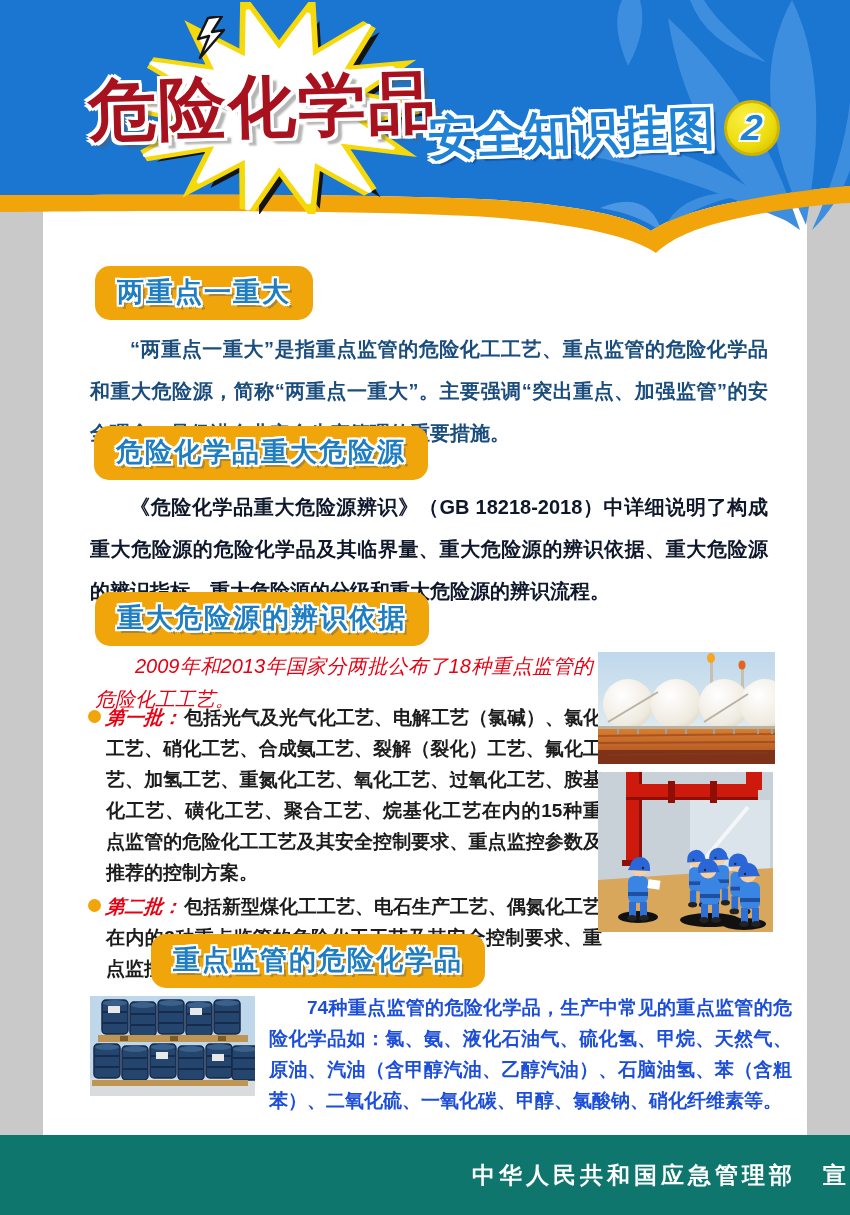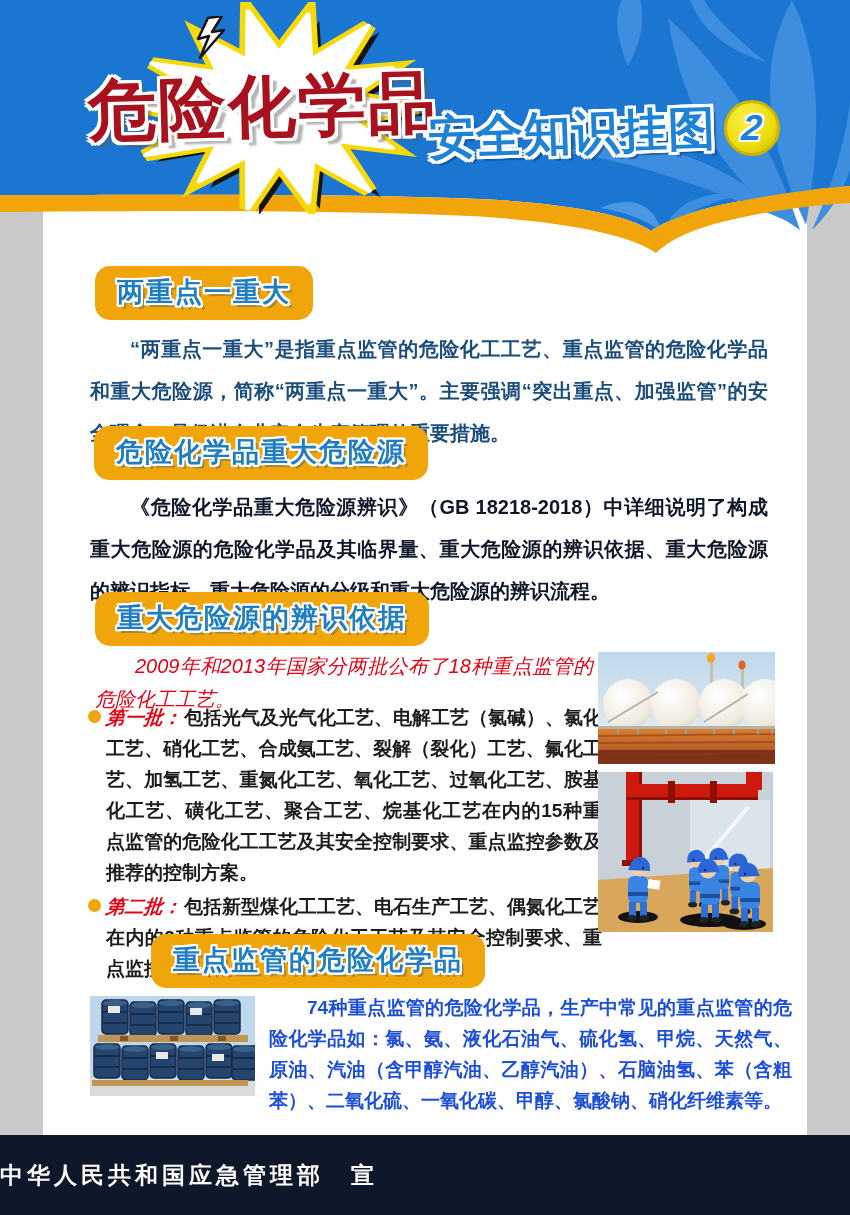--- a/index.html
+++ b/index.html
@@ -39,22 +39,22 @@
   .batch-list{position:absolute;z-index:5;}
   .batch-item{font-size:19px;line-height:31px;color:#1c1c1c;font-weight:600;text-align:justify;margin-bottom:3px;}
   .dot{display:inline-block;width:13px;height:13px;border-radius:50%;background:#F0A50A;margin-right:5px;margin-left:-18px;vertical-align:1px;}
   .batch-label{color:#E60012;font-weight:bold;font-style:italic;display:inline-block;transform:skewX(-6deg);margin-right:2px;}
 
   .photo{position:absolute;z-index:5;display:block;}
   .sec4{position:absolute;z-index:5;left:90px;top:992px;width:702px;}
   .sec4 .drums{float:left;width:165px;height:100px;margin:4px 14px 4px 0;}
   .sec4 p{margin:0;font-size:19px;line-height:31px;color:#1d4ed8;font-weight:600;text-align:justify;text-indent:2em;}
 
-  .footer{position:absolute;left:0;top:1135px;width:850px;height:80px;background:#0f172a;z-index:2;
-    display:flex;align-items:center;justify-content:flex-start;}
+  .footer{position:absolute;left:0;top:1135px;width:850px;height:80px;background:#0f766e;z-index:2;
+    display:flex;align-items:center;justify-content:flex-end;}
   .footer span{color:#ffffff;font-size:23px;font-weight:bold;letter-spacing:4px;}
 </style>
 </head>
 <body>
 
 <div id="poster">
 
   <div class="page"></div>
 
   <svg class="header-svg" viewBox="0 0 850 258">

